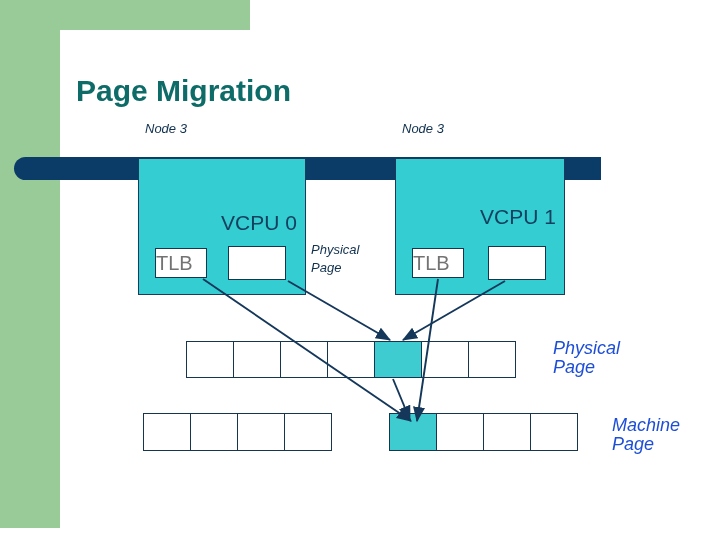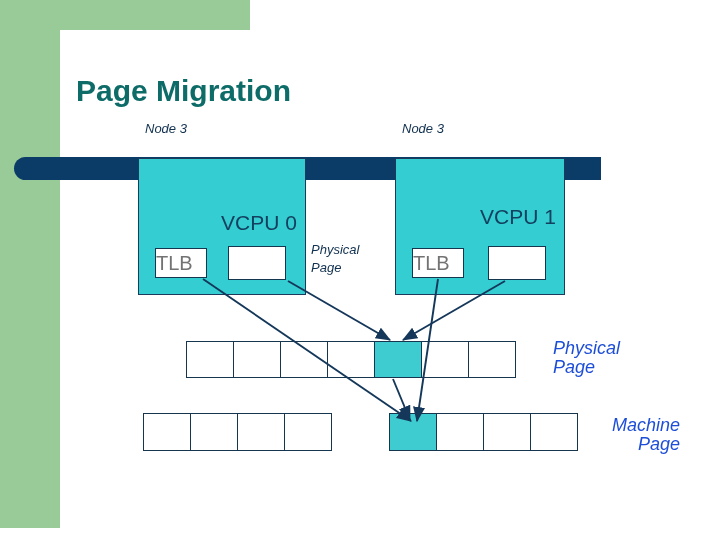--- a/index.html
+++ b/index.html
@@ -65,21 +65,21 @@
 
   .side-label {
     position: absolute;
     font-size: 18px;
     font-style: italic;
     color: #1d4ed8;
     line-height: 19px;
     white-space: nowrap;
   }
   #physical-page-label { left: 553px; top: 339px; }
-  #machine-page-label  { left: 612px; top: 416px; text-align: right; }
+  #machine-page-label  { left: 612px; top: 416px; }
 
   .virtual-page-label {
     position: absolute;
     left: 311px; top: 241px;
     font-size: 13px;
     font-style: italic;
     color: #11314f;
     line-height: 18px;
     white-space: nowrap;
   }

